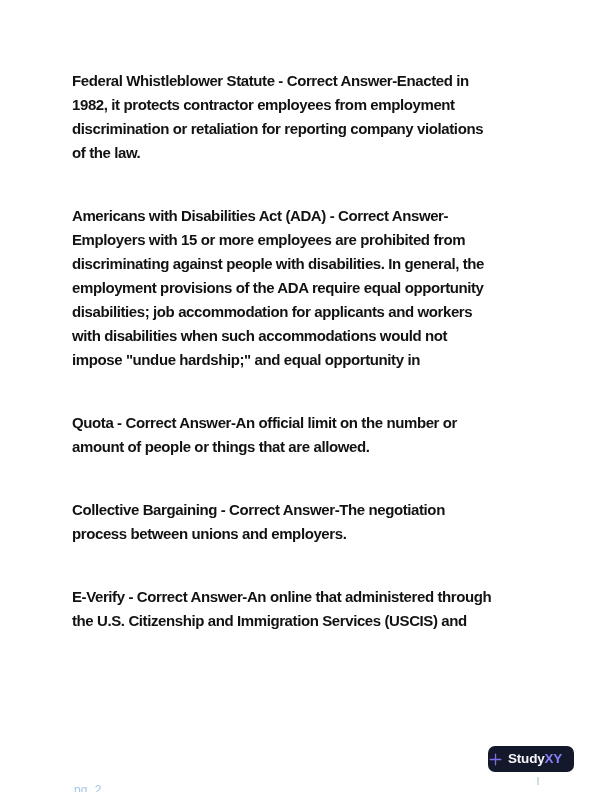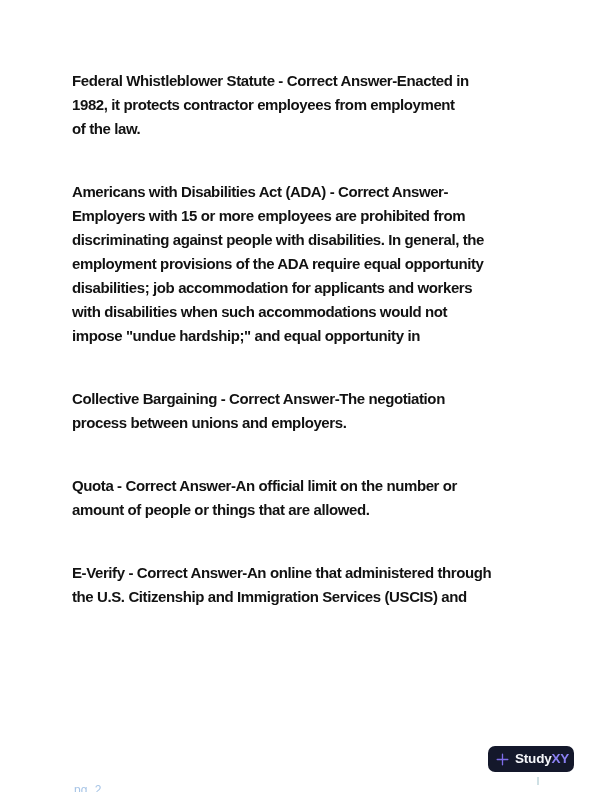--- a/index.html
+++ b/index.html
@@ -38,21 +38,21 @@
   .logo {
     position: absolute;
     left: 488px;
     top: 746px;
     width: 86px;
     height: 26px;
     background: #14182b;
     border-radius: 7px;
     display: flex;
     align-items: center;
-    padding-left: 7px;
+    padding-left: 0;
     box-sizing: border-box;
   }
   .logo .plus { width: 15px; height: 15px; display: block; }
   .logo .brand {
     margin-left: 5px;
     font-size: 13.5px;
     font-weight: 700;
     letter-spacing: -0.2px;
     color: #f5f6fa;
     line-height: 1;
@@ -69,38 +69,39 @@
 </style>
 </head>
 <body>
 
 <div class="page">
 
   <div class="doc-body" id="doc-body">
       <div class="paragraph">
         <div class="text-line">Federal Whistleblower Statute - Correct Answer-Enacted in</div>
         <div class="text-line">1982, it protects contractor employees from employment</div>
+        <div class="text-line">discrimination or retaliation for reporting company violations</div>
         <div class="text-line">of the law.</div>
       </div>
       <div class="paragraph">
         <div class="text-line">Americans with Disabilities Act (ADA) - Correct Answer-</div>
         <div class="text-line">Employers with 15 or more employees are prohibited from</div>
         <div class="text-line">discriminating against people with disabilities. In general, the</div>
         <div class="text-line">employment provisions of the ADA require equal opportunity</div>
         <div class="text-line">disabilities; job accommodation for applicants and workers</div>
         <div class="text-line">with disabilities when such accommodations would not</div>
         <div class="text-line">impose "undue hardship;" and equal opportunity in</div>
       </div>
       <div class="paragraph">
+        <div class="text-line">Quota - Correct Answer-An official limit on the number or</div>
+        <div class="text-line">amount of people or things that are allowed.</div>
+      </div>
+      <div class="paragraph">
         <div class="text-line">Collective Bargaining - Correct Answer-The negotiation</div>
         <div class="text-line">process between unions and employers.</div>
-      </div>
-      <div class="paragraph">
-        <div class="text-line">Quota - Correct Answer-An official limit on the number or</div>
-        <div class="text-line">amount of people or things that are allowed.</div>
       </div>
       <div class="paragraph">
         <div class="text-line">E-Verify - Correct Answer-An online that administered through</div>
         <div class="text-line">the U.S. Citizenship and Immigration Services (USCIS) and</div>
       </div>
     </div>
 
   <div class="pagenum">pg. 2</div>
 
   <div class="logo">

